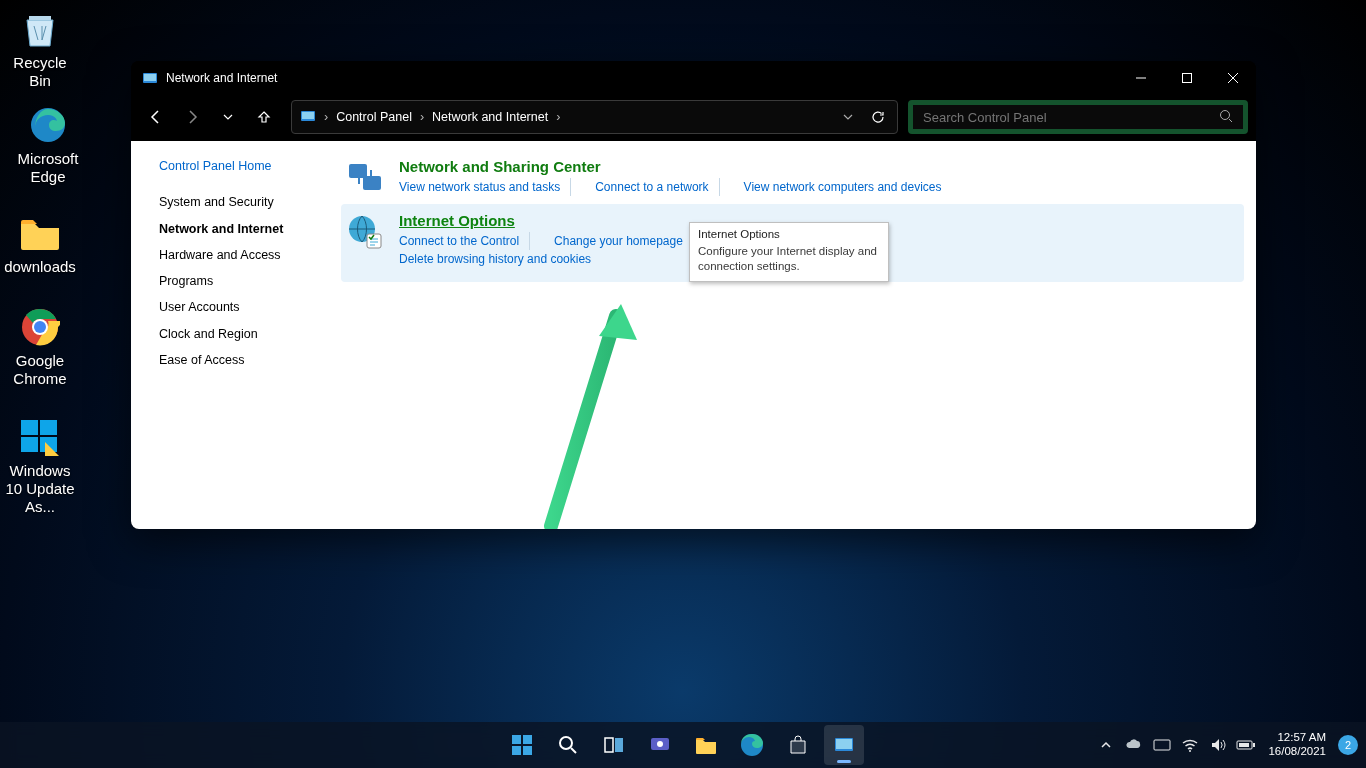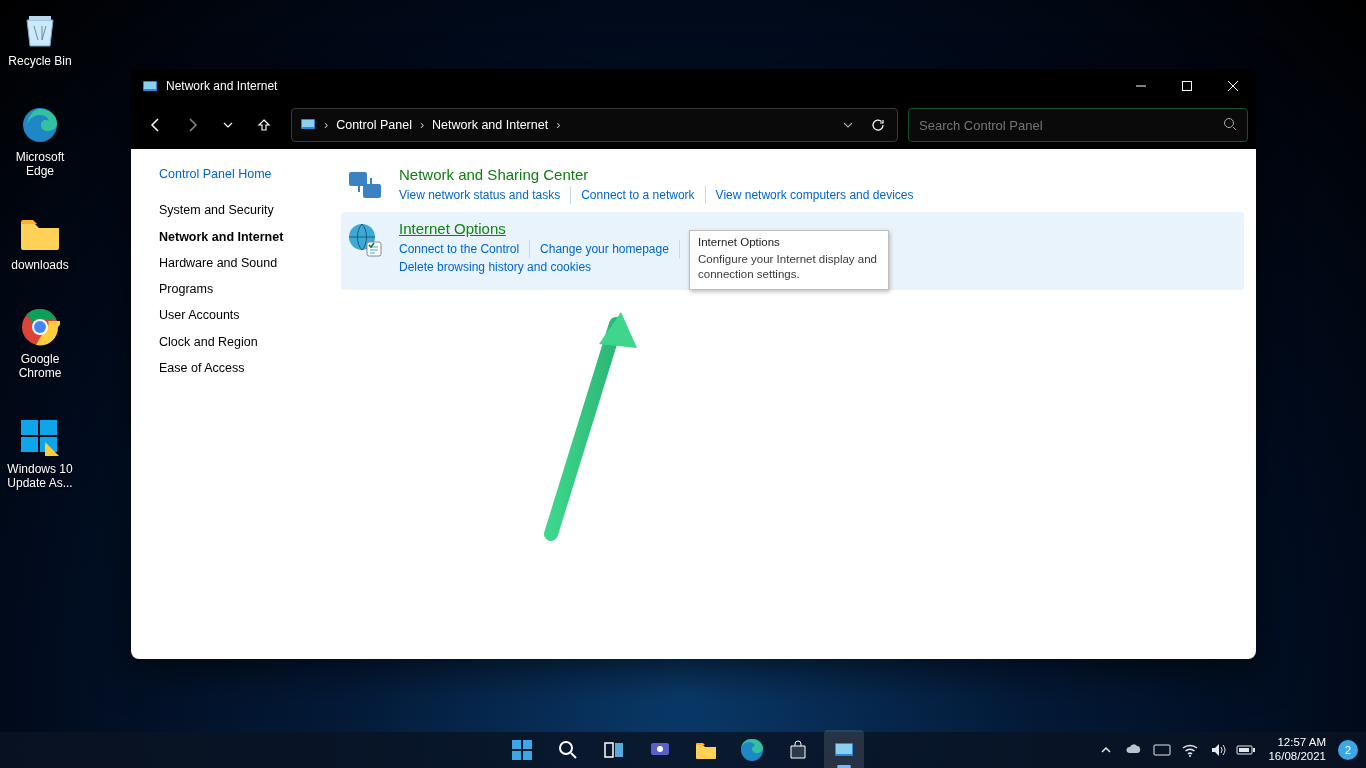--- a/index.html
+++ b/index.html
@@ -5,67 +5,67 @@
   * { margin: 0; padding: 0; box-sizing: border-box; font-family: "Segoe UI", Arial, sans-serif; }
   html, body { width: 1366px; height: 768px; overflow: hidden; }
   body {
     background: radial-gradient(circle at 50% 90%, #0a3a6a 0%, #041a38 35%, #010a1b 70%, #000 100%);
     position: relative; color: #fff; font-size: 12.5px;
   }
   
   .desktop { position: absolute; inset: 0; }
   .dicon { position: absolute; width: 76px; text-align: center; cursor: default; }
   .dicon .glyph { width: 42px; height: 42px; margin: 0 auto 4px; display:flex; align-items:center; justify-content:center; }
-  .dicon span { font-size: 12px; color:#fff; text-shadow: 0 1px 2px #000; line-height:1.2; display:block;}
+  .dicon span { font-size: 15px; color:#fff; text-shadow: 0 1px 2px #000; line-height:1.2; display:block;}
   
   .win {
-    position:absolute; left:131px; top:69px; width:1125px; height:590px;
+    position:absolute; left:131px; top:61px; width:1125px; height:468px;
     background:#000; border-radius:8px; overflow:hidden;
     box-shadow: 0 12px 40px rgba(0,0,0,.6);
   }
   .titlebar { height:33px; background:#000; display:flex; align-items:center; padding-left:11px; color:#fff; font-size:12px; }
   .titlebar .appicon { width:16px; height:16px; margin-right:8px; display:inline-flex; }
   .winbtns { margin-left:auto; display:flex; }
   .winbtn { width:46px; height:33px; display:flex; align-items:center; justify-content:center; color:#fff; }
   
   .navrow { height:46px; background:#000; display:flex; align-items:center; padding:0 8px; gap:2px; }
   .navbtn { width:34px; height:34px; display:flex; align-items:center; justify-content:center; color:#fff; border-radius:4px;}
   .addrbar { flex:1; margin:0 8px; height:34px; border:1px solid #3a3a3a; border-radius:4px; background:#0a0a0a; display:flex; align-items:center; padding:0 4px 0 8px; gap:6px; color:#fff; font-size:12.5px;}
   .crumb { display:flex; align-items:center; gap:4px; white-space:nowrap; }
   .crumb-sep { opacity:.7; padding:0 2px;}
   .addrbar .end { margin-left:auto; display:flex; }
-  .searchbox { width:340px; height:34px; border:1px solid #14532d; border-radius:4px; background:#0a0a0a; display:flex; align-items:center; padding:0 10px; }
+  .searchbox { width:340px; height:34px; border:5px solid #14532d; border-radius:4px; background:#0a0a0a; display:flex; align-items:center; padding:0 10px; }
   .searchbox input { flex:1; background:transparent; border:none; outline:none; color:#ccc; font-size:13px; }
   
   .content { position:absolute; top:79px; left:0; right:0; bottom:0; background:#fff; color:#000; display:flex; }
   .content::before{ content:""; position:absolute; top:0; left:0; right:0; height:1px; background:#000; }
   .sidepanel { width:210px; padding:18px 0 16px 28px; }
   .sidepanel a { display:block; color:#000; font-size:12.5px; margin-bottom:10px; text-decoration:none; line-height:1.3;}
   .sidepanel a.cph { color:#0066cc; }
   .sidepanel a.active { font-weight:700; }
   .maincol { flex:1; padding:12px 12px 0 0; position:relative; }
   .catrow { display:flex; gap:14px; padding:6px 0 6px 4px; border-radius:4px;}
   .catrow.hl { background:#e8f3fb; padding-top:8px; padding-bottom:14px;}
   .caticon { width:40px; height:40px; flex-shrink:0; }
-  .catbody h3 { color:#107c10; font-size:15px; font-weight:400; margin-bottom:3px; }
+  .catbody h3 { color:#107c10; font-size:15px; font-weight:700; margin-bottom:3px; }
   .catbody h3.hot { text-decoration:underline; color:#0e8410;}
-  .links { display:flex; flex-wrap:wrap; gap:0; }
+  .links { display:flex; flex-wrap:wrap; gap:14px; }
   .links a { color:#0066cc; font-size:12px; text-decoration:none; padding:0 10px; border-right:1px solid #c7d8e6; line-height:1.5;}
   .links a:first-child{ padding-left:0;}
   .links a:last-child{ border-right:none;}
   .tooltip {
     position:absolute; left:348px; top:82px; background:#fff; border:1px solid #bfbfbf;
     padding:4px 8px 6px; font-size:11.5px; color:#3a3a3a; box-shadow:1px 2px 4px rgba(0,0,0,.25);
     max-width:200px; line-height:1.35;
   }
   .tooltip b{ font-weight:400; color:#222; display:block; margin-bottom:1px;}
   
   .arrow { position:absolute; left:200px; top:156px; width:220px; height:240px; pointer-events:none; }
   
-  .taskbar { position:absolute; bottom:0; left:0; right:0; height:36px;
+  .taskbar { position:absolute; bottom:0; left:0; right:0; height:46px;
     background: rgba(10,20,35,.82); backdrop-filter: blur(8px);
     display:flex; align-items:center; }
   .tb-center{ position:absolute; left:50%; transform:translateX(-50%); display:flex; gap:6px; align-items:center; height:100%; }
   .tbitem{ width:40px; height:40px; display:flex; align-items:center; justify-content:center; border-radius:4px;}
   .tbitem.active{ background:rgba(255,255,255,.12); position:relative;}
   .tbitem.active::after{ content:""; position:absolute; bottom:2px; left:50%; transform:translateX(-50%); width:14px; height:3px; background:#7ab7ff; border-radius:2px;}
   .tray{ margin-left:auto; display:flex; align-items:center; height:100%; padding-right:8px; gap:8px;}
   .tray .ic{ width:20px; height:30px; display:flex; align-items:center; justify-content:center; opacity:.9;}
   .clock{ text-align:right; font-size:11.5px; line-height:1.2; color:#fff; padding:0 4px;}
   .notif{ width:20px; height:20px; border-radius:50%; background:#3ba7e6; color:#fff; font-size:11px; display:flex; align-items:center; justify-content:center;}
@@ -77,21 +77,21 @@
   <div class="dicon" style="left:2px; top:8px;">
     <div class="glyph">
       <svg width="42" height="42" viewBox="0 0 42 42">
           <path d="M8 12h26l-3 26H11z" fill="#cfe8f7" stroke="#6aa8cc"></path>
           <path d="M10 8h22v4H10z" fill="#b7d8ec"></path>
           <path d="M15 18l4 14m4-14v14m4-14l-4 14" stroke="#5a8fad" fill="none"></path>
         </svg>
     </div>
     <span>Recycle Bin</span>
   </div>
-  <div class="dicon" style="left:2px; top:104px;">
+  <div class="dicon" style="left:10px; top:104px;">
     <div class="glyph">
       <svg width="40" height="40" viewBox="0 0 40 40">
           <circle cx="20" cy="20" r="17" fill="#1e88c7"></circle>
           <path d="M20 4c10 0 17 7 17 14 0 5-4 8-9 8-4 0-7-2-7-6 0-3 2-5 5-5 2 0 3 1 3 1s-1-6-9-6c-7 0-13 5-13 13 0-11 6-19 13-19z" fill="#34c1a0"></path>
         </svg>
     </div>
     <span>Microsoft Edge</span>
   </div>
   <div class="dicon" style="left:2px; top:306px;">
     <div class="glyph">
@@ -208,21 +208,21 @@
           </svg></span>
     </div>
   </div>
 
   <div class="content">
     <div class="sidepanel">
       <a class="cph">Control Panel Home</a>
       <div style="height:10px"></div>
       <a>System and Security</a>
       <a class="active">Network and Internet</a>
-      <a>Hardware and Sound</a>
+      <a>Hardware and Access</a>
       <a>Programs</a>
       <a>User Accounts</a>
       <a>Clock and Region</a>
       <a>Ease of Access</a>
     </div>
 
     <div class="maincol">
       <div class="catrow">
         <div class="caticon">
           <svg width="40" height="40" viewBox="0 0 40 40">

